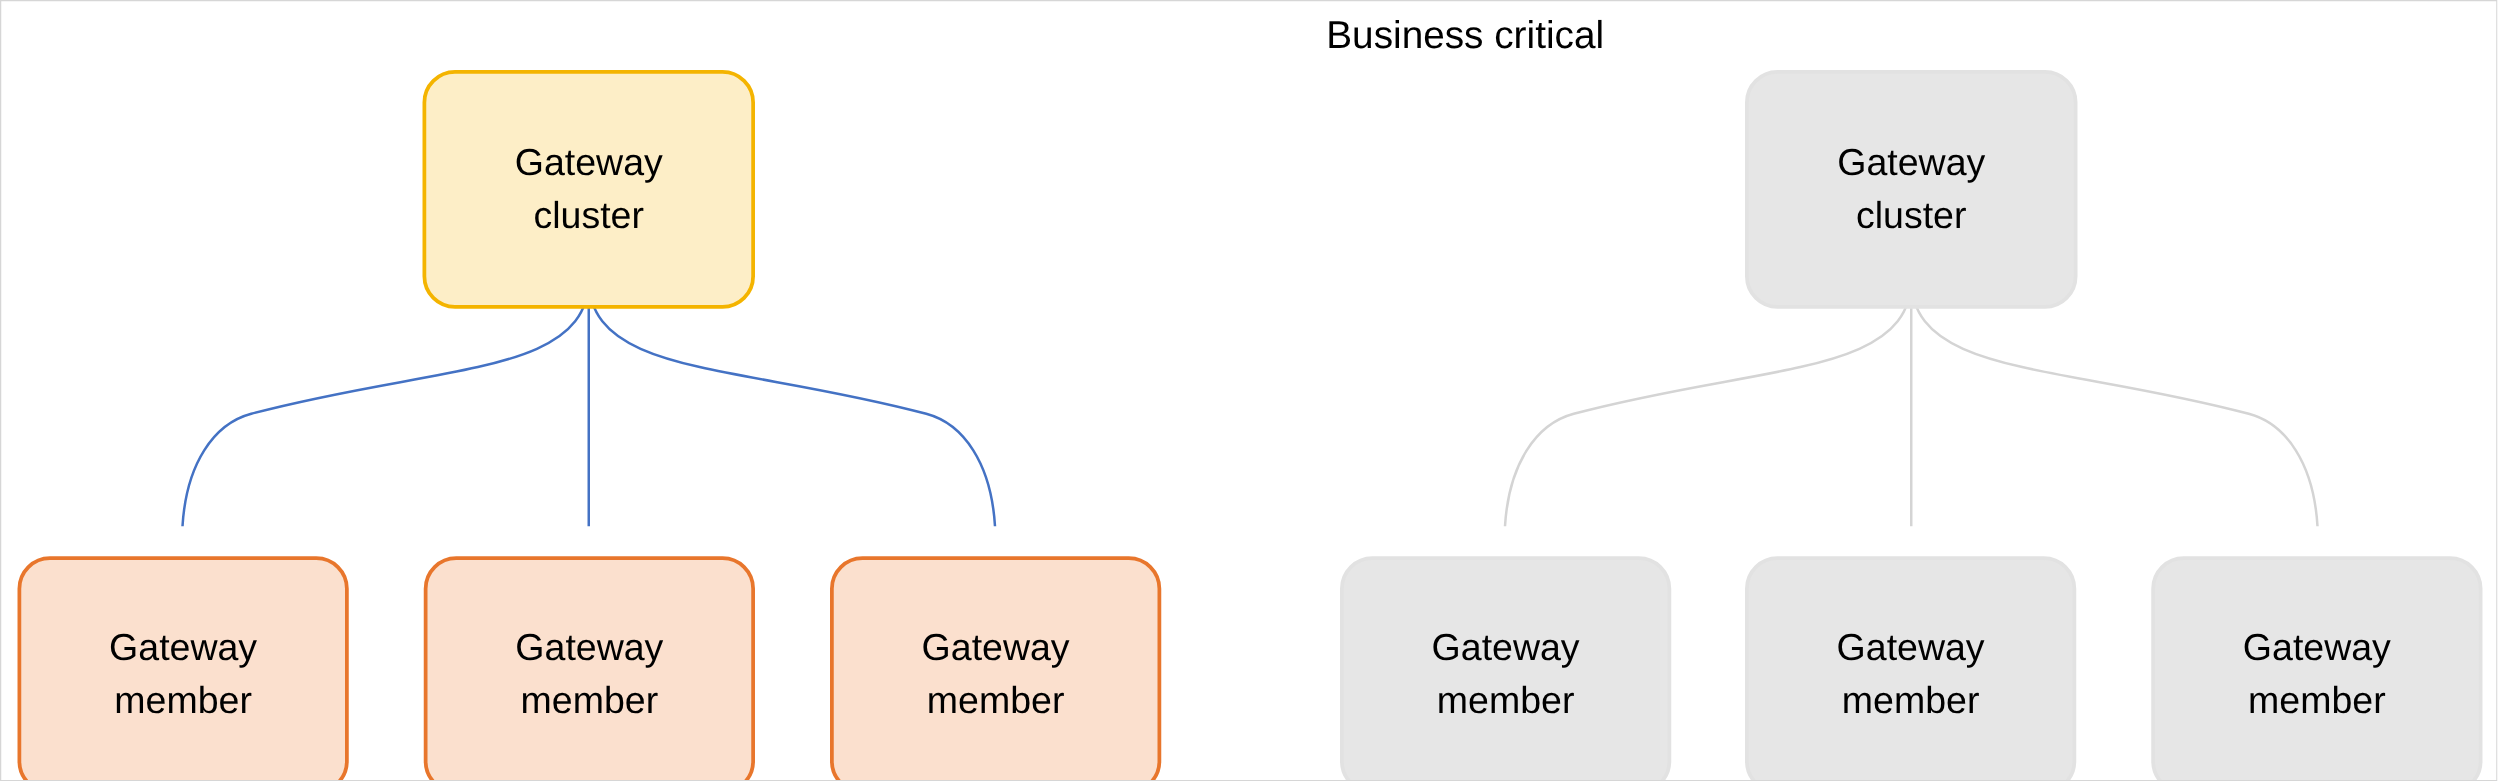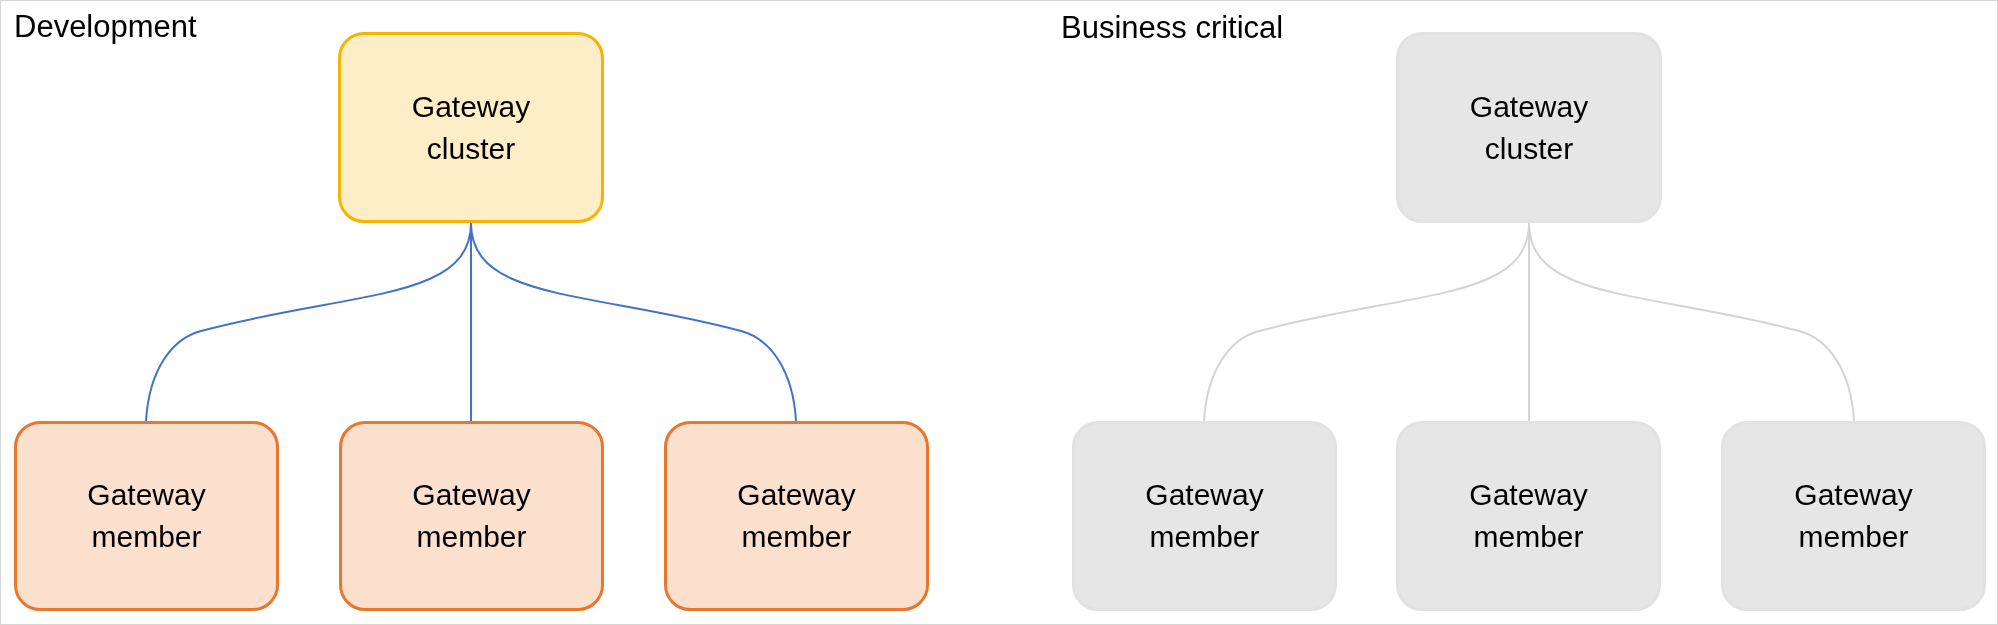--- a/index.html
+++ b/index.html
@@ -36,20 +36,21 @@
     border-radius: 26px;
     display: flex;
     flex-direction: column;
     align-items: center;
     justify-content: center;
     text-align: center;
     font-size: 30px;
     line-height: 42px;
     color: #000000;
     z-index: 3;
+    margin-top: 24px;
   }
   .node .line { display: block; }
 
   
   .node.cluster-active {
     background: #fdeec7;
     border: 3px solid #f4b400;
   }
   .node.member-active {
     background: #fbe0ce;
@@ -99,21 +100,20 @@
       <path d="M 470 222 C 470 300 590 290 740 330 C 770 338 792 370 795 420"></path>
     </g>
 
     <g fill="none" stroke="#d4d4d4" stroke-width="2">
       <path d="M 1528 222 C 1528 300 1408 290 1258 330 C 1228 338 1206 370 1203 420"></path>
       <path d="M 1528 222 L 1528 420"></path>
       <path d="M 1528 222 C 1528 300 1648 290 1798 330 C 1828 338 1850 370 1853 420"></path>
     </g>
   </svg>
 
-  <div class="group-title" id="title-development">Development</div>
 
   <div class="group-title" id="title-business">Business critical</div>
 
   <div class="node cluster-box cluster-active" id="dev-cluster">
     <span class="line">Gateway</span>
     <span class="line">cluster</span>
   </div>
 
   <div class="node member-box member-active" id="dev-member-1">
     <span class="line">Gateway</span>

